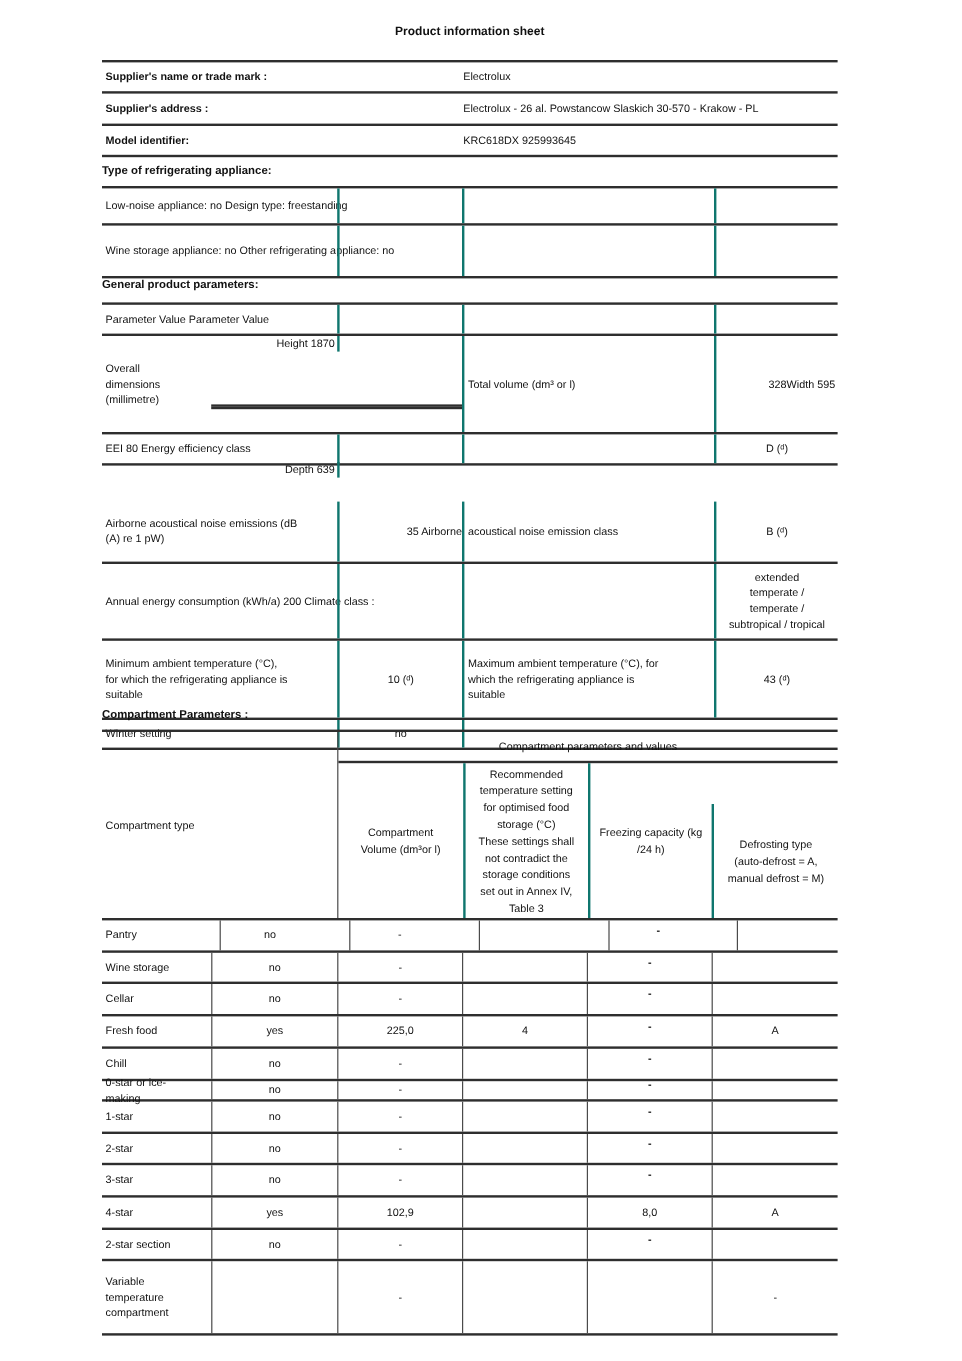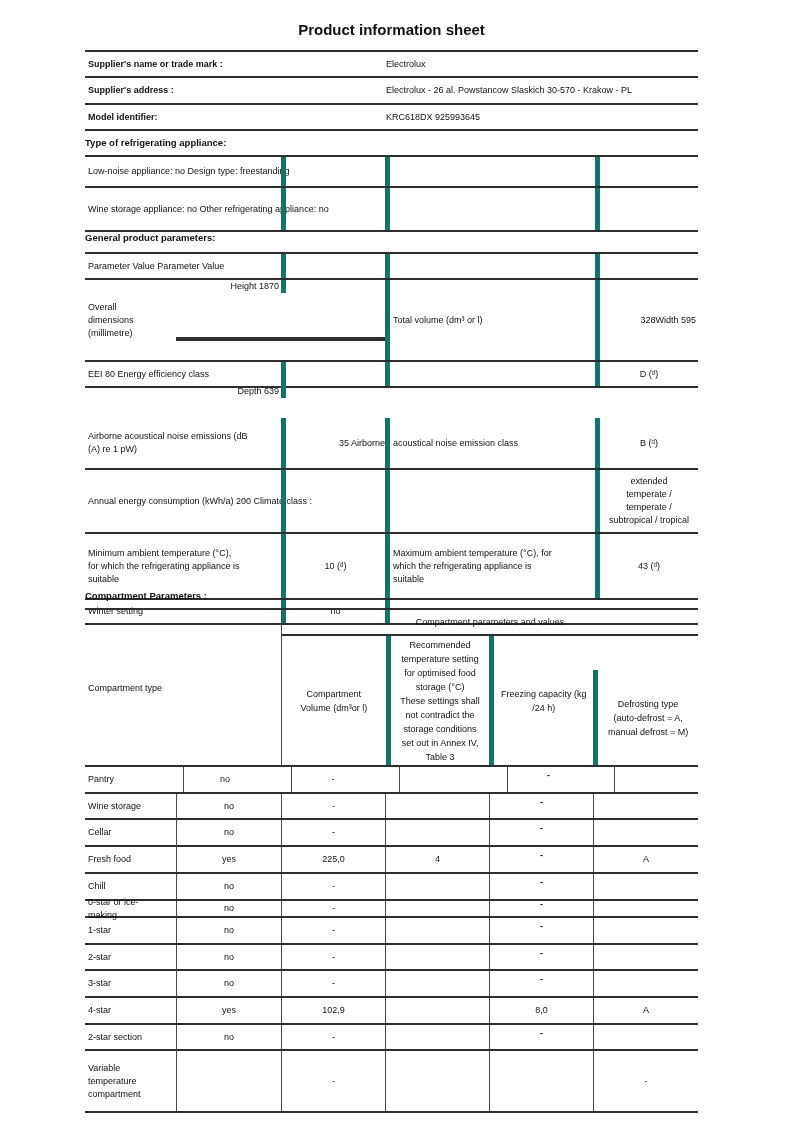--- a/index.html
+++ b/index.html
@@ -1,27 +1,27 @@
 <!DOCTYPE html>
 <html><head>
 <meta charset="utf-8">
 <style>
   html,body{margin:0;padding:0;background:#ffffff;}
   #page{position:relative;width:802px;height:1134px;background:#ffffff;overflow:hidden;
         font-family:"Liberation Sans","DejaVu Sans",sans-serif;font-size:9px;color:#111;}
   .abs{position:absolute;}
   .b{font-weight:bold;}
-  #doc-title{top:21px;left:85px;width:613px;text-align:center;font-weight:bold;font-size:15px;}
+  #doc-title{top:21px;left:85px;width:613px;text-align:center;font-weight:bold;font-size:10px;}
   .sec-head{left:85px;font-weight:bold;font-size:9.5px;}
 
   .tbl{position:absolute;left:85px;width:613px;border-top:2px solid #2e2e2e;box-sizing:border-box;}
   .row{display:flex;box-sizing:border-box;border-bottom:2px solid #2e2e2e;align-items:stretch;}
   .c{box-sizing:border-box;display:flex;align-items:center;justify-content:center;text-align:center;
      padding:0 1px;line-height:13px;}
-  .c.vline{border-left:5px solid #0f766e;}
+  .c.vline{border-left:2px solid #0f766e;}
   .left{justify-content:flex-start;text-align:left;padding-left:3px;}
   .right{justify-content:flex-end;text-align:right;padding-right:2px;}
   .nowrap{white-space:nowrap;overflow:visible;}
   .pre{white-space:pre-line;}
 
   
   #t-supplier .lbl{width:300px;}
   #t-supplier .val{width:313px;justify-content:flex-start;text-align:left;}
 
   

